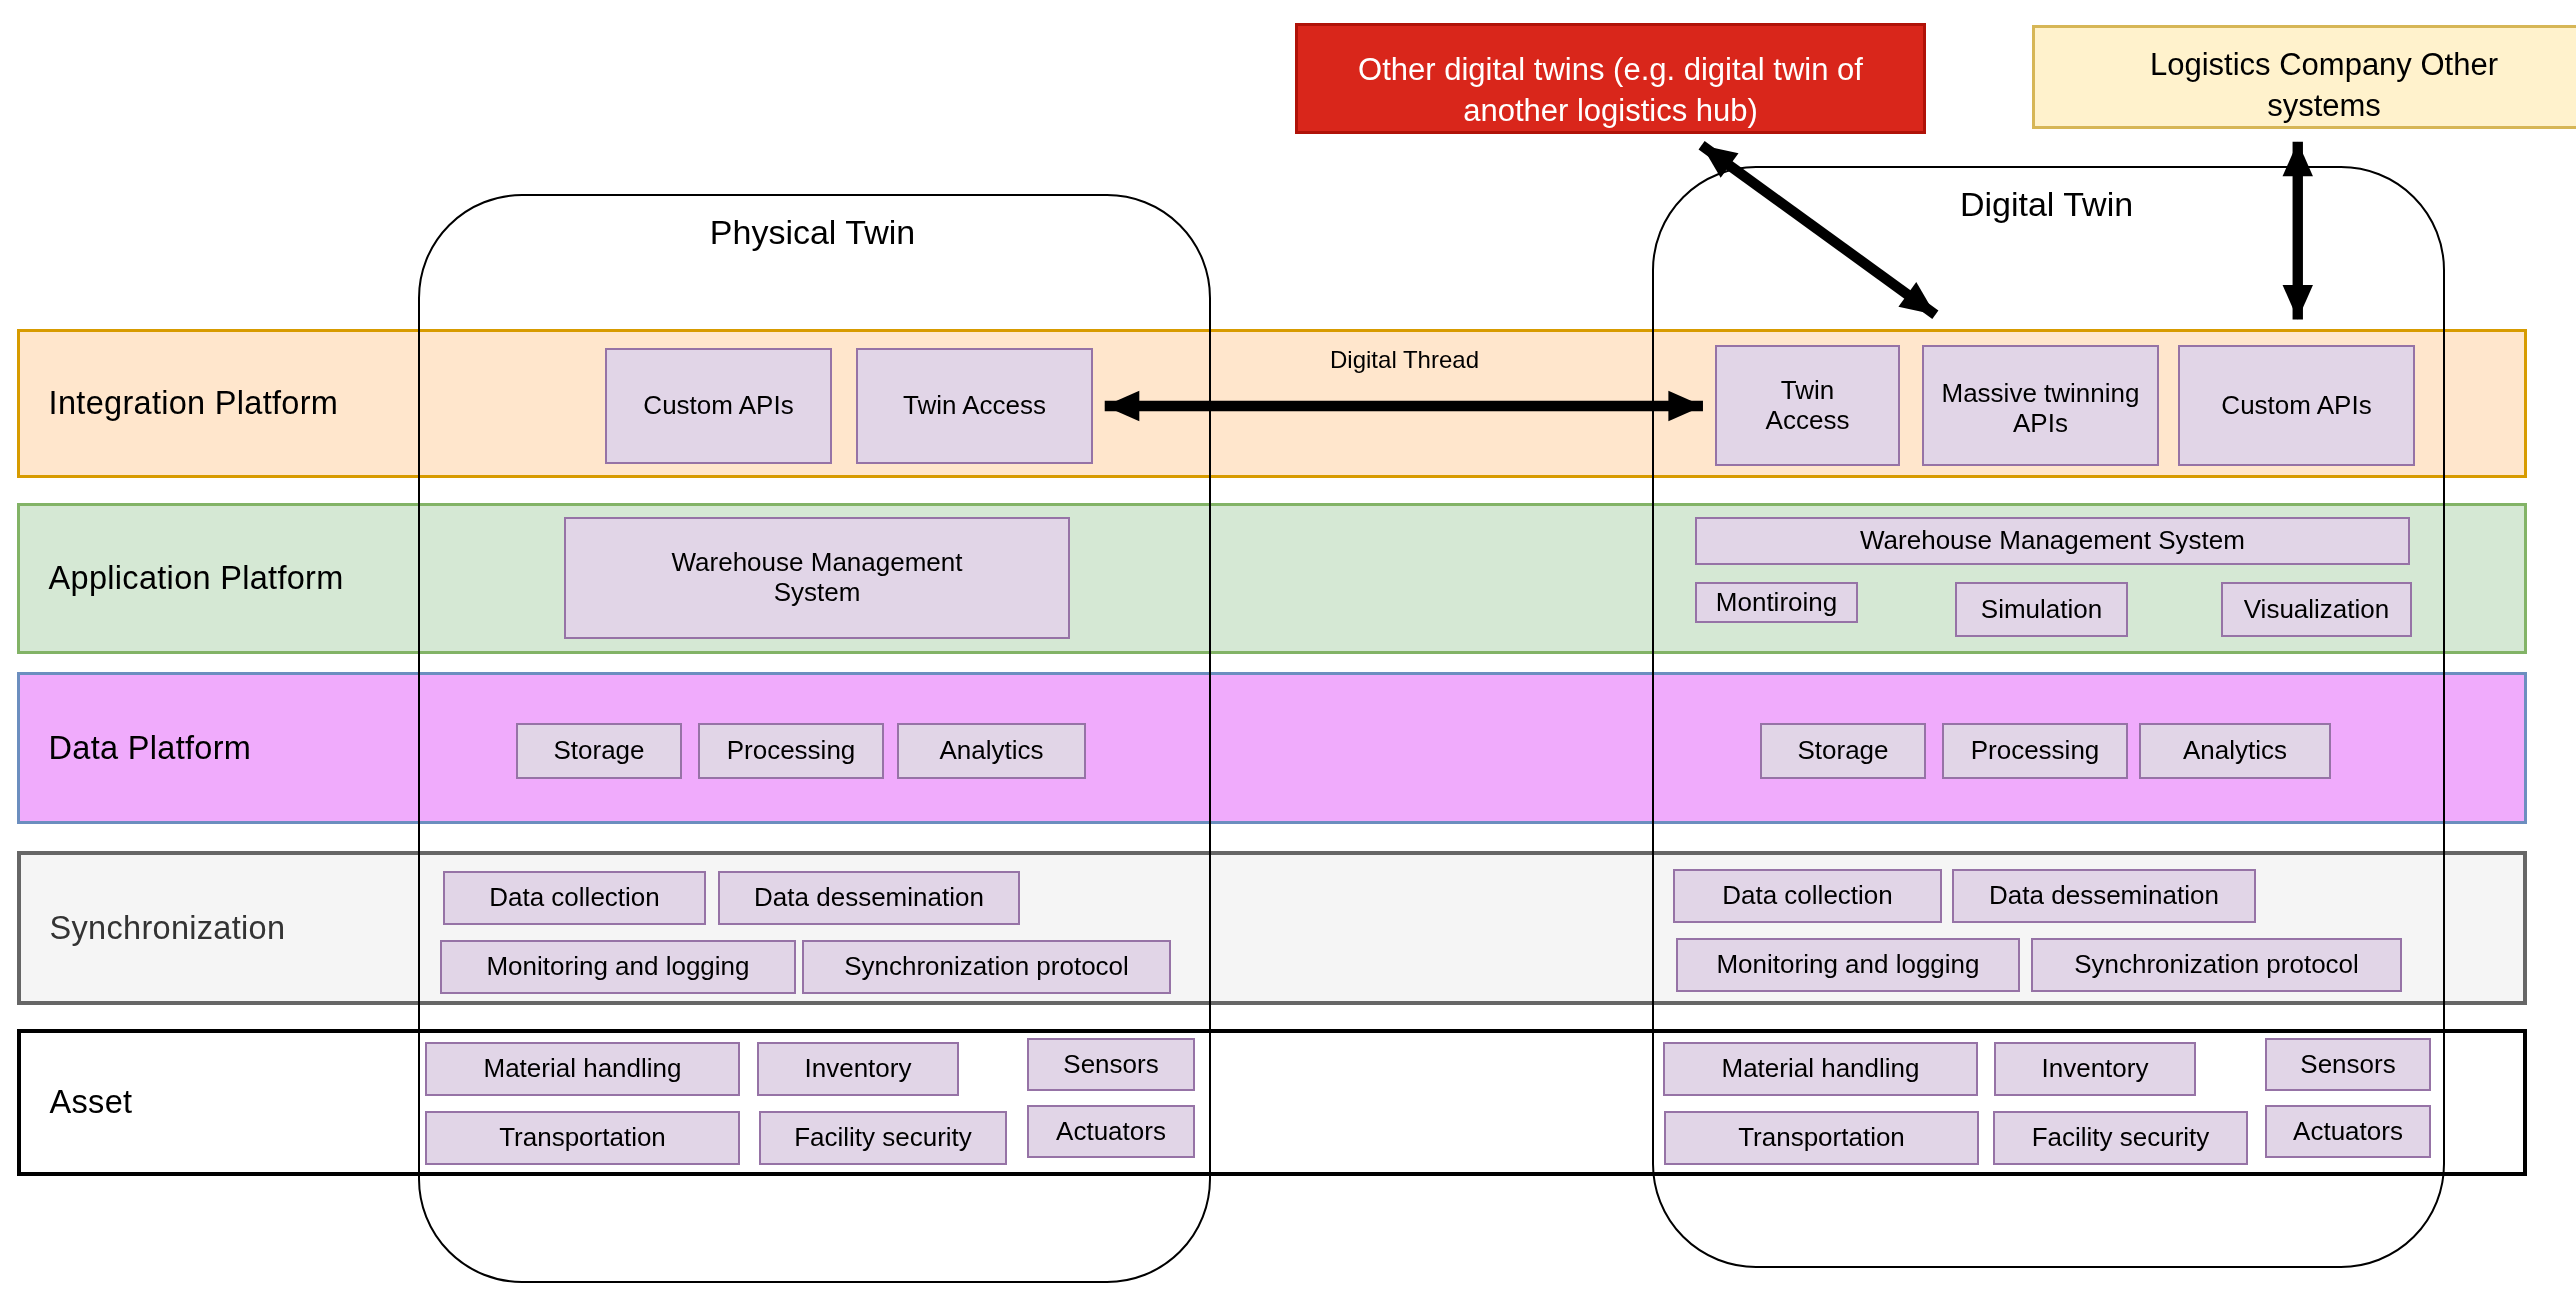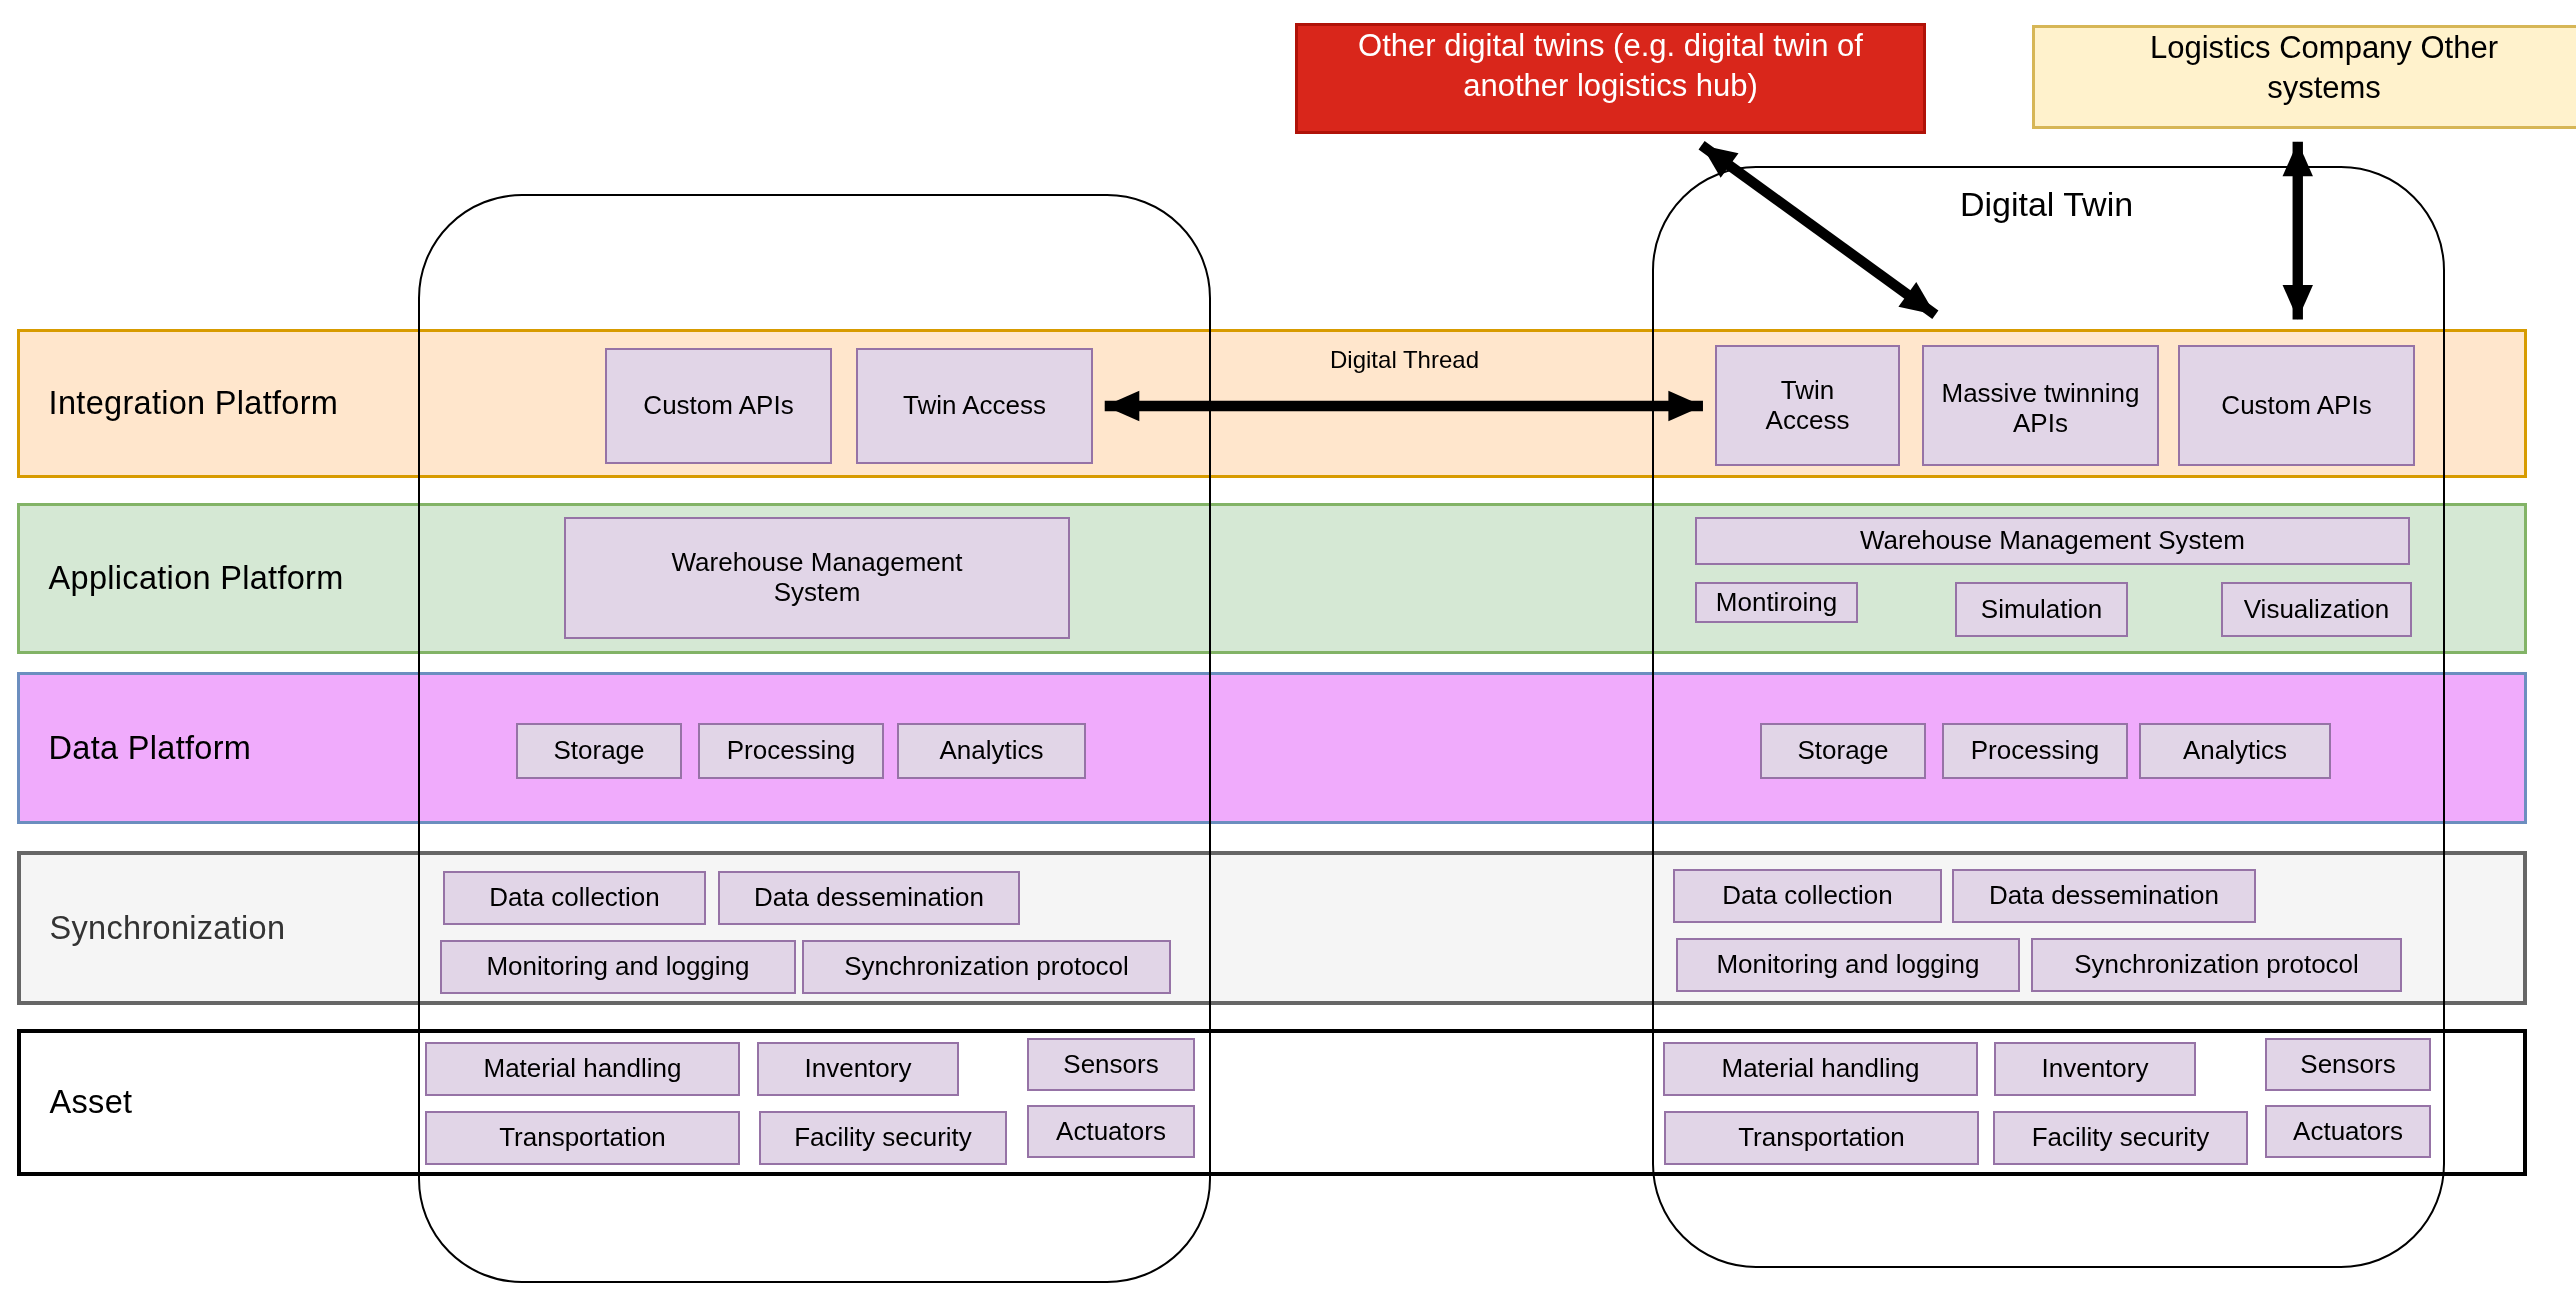--- a/index.html
+++ b/index.html
@@ -63,21 +63,21 @@
     font-size: 26px;
     line-height: 1.15;
     color: #000;
   }
   .module .wrap { display: inline-block; }
 
   .ext-box {
     position: absolute;
     box-sizing: border-box;
     display: flex;
-    align-items: flex-start;
+    align-items: flex-end;
     justify-content: center;
     text-align: center;
     font-size: 31px;
     line-height: 1.3;
   }
   .ext-red {
     left: 1295px; top: 23px; width: 631px; height: 111px;
     background: #d9261b; border: 3.5px solid #b01208; color: #ffffff;
   }
   .ext-yellow {
@@ -116,20 +116,21 @@
   </div>
   <div class="band band-sync">
     <div class="band-label">Synchronization</div>
   </div>
   <div class="band band-asset">
     <div class="band-label">Asset</div>
   </div>
 
   <div class="twin-rect rect-physical"></div>
   <div class="twin-rect rect-digital"></div>
+  <div class="twin-title title-physical">Physical Twin</div>
   <div class="twin-title title-digital">Digital Twin</div>
 
   <div class="module" style="left:605px; top:348px; width:227px; height:116px;">Custom APIs</div>
   <div class="module" style="left:856px; top:348px; width:237px; height:116px;">Twin Access</div>
 
   <div class="thread-label">Digital Thread</div>
 
   <div class="module" style="left:1715px; top:345px; width:185px; height:121px;">
     <span class="wrap" style="max-width:118px;">Twin Access</span>
   </div>

